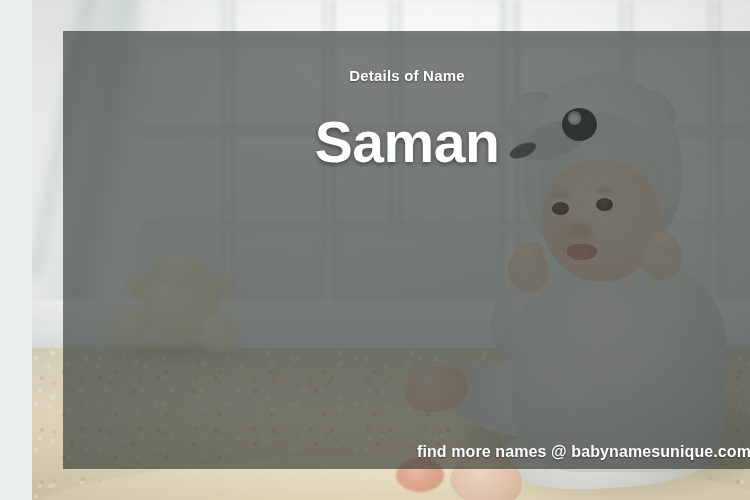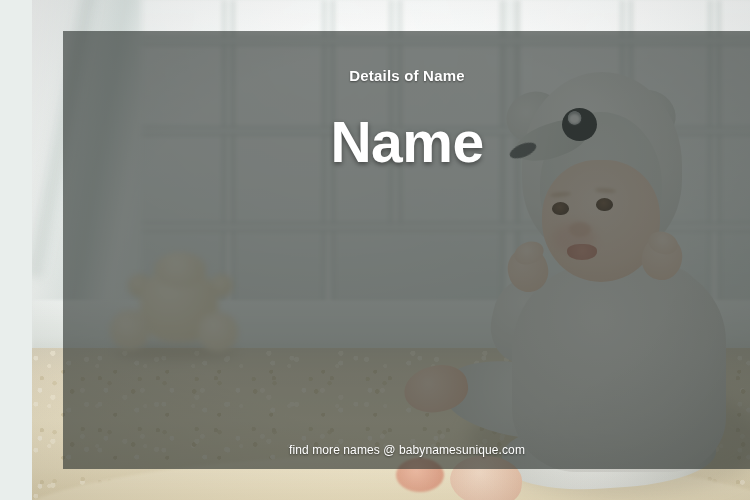--- a/index.html
+++ b/index.html
@@ -168,22 +168,22 @@
   .kicker{position:absolute;left:0;top:36px;width:688px;
           font-size:15px;font-weight:bold;letter-spacing:.2px;
           text-shadow:0 1px 2px rgba(0,0,0,.45);}
   .bigname{position:absolute;left:0;top:82px;width:688px;
           font-size:57px;font-weight:bold;line-height:1.05;letter-spacing:-.5px;
           text-shadow:0 2px 5px rgba(0,0,0,.45);}
   .desc{position:absolute;left:62px;top:185px;width:564px;
           font-size:18.5px;font-weight:bold;line-height:27px;
           text-shadow:0 1px 3px rgba(0,0,0,.55);}
   .footer{position:absolute;left:0;top:412px;width:688px;
-          font-size:12px;font-weight:normal;letter-spacing:.1px;
-          text-shadow:0 1px 2px rgba(0,0,0,.5);}
+          font-size:16px;font-weight:bold;letter-spacing:.1px;
+          text-shadow:0 1px 2px rgba(0,0,0,.5);text-align:right;}
 </style>
 </head>
 <body>
 
 <div id="card">
 
   <div class="photo">
 
     <div class="wall"></div>
     <div class="glass"></div>
@@ -258,17 +258,17 @@
     </div>
 
     <div class="warmtint"></div>
     <div class="vignette"></div>
   </div>
 
   <div class="overlay"></div>
 
   <div class="content">
     <div class="kicker">Details of Name</div>
-    <div class="bigname">Name</div>
+    <div class="bigname">Saman</div>
     <div class="footer">find more names @ babynamesunique.com</div>
   </div>
 
 </div>
 
 </body></html>

